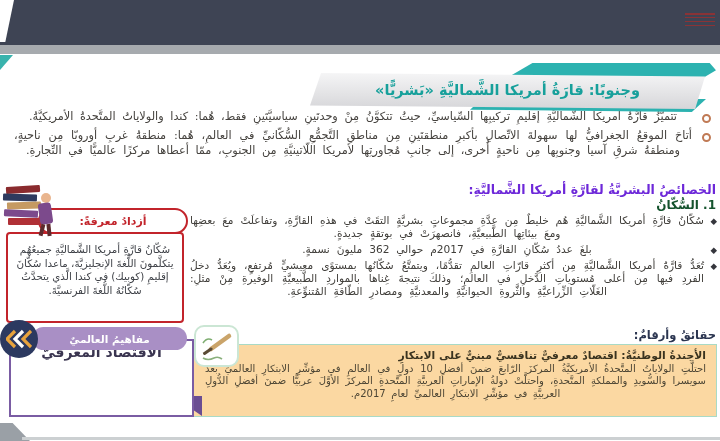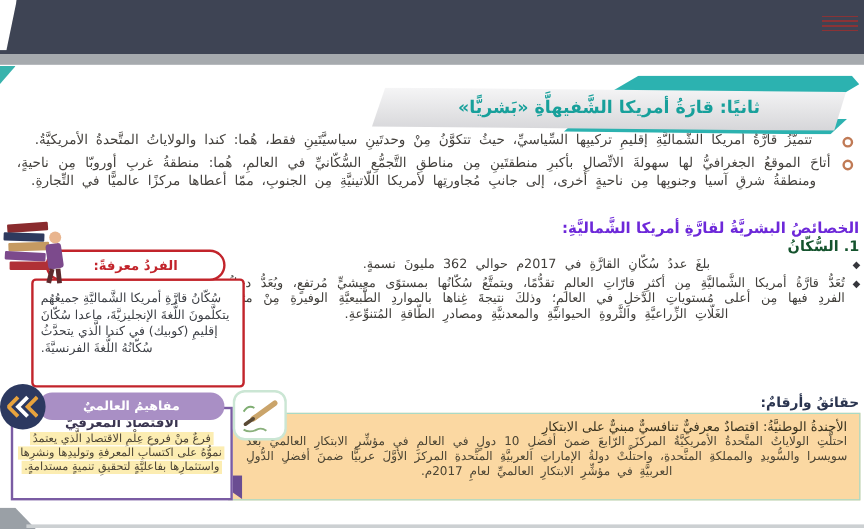--- a/index.html
+++ b/index.html
@@ -48,32 +48,32 @@
   .pop li::before { content:"◆"; position:absolute; right:0; top:0.5px; font-size:8.5px; color:#35363c; }
 
   
   .facts-label { left:500px; top:328px; width:216px; direction:rtl; text-align:right;
                  color:#2b3550; font-weight:bold; font-size:11.5px; }
   .pencil-badge { left:194px; top:325px; width:45px; height:42px; background:#ffffff;
                   border:2px solid #cbe6d4; border-radius:10px; z-index:3;
                   display:flex; align-items:center; justify-content:center; }
   .facts-box { left:190px; top:344px; width:527px; height:73px; background:#fbd8a2;
                border:1px solid #a9dac6; padding:4px 10px 4px 14px; direction:rtl; }
-  .facts-title { color:#3a331f; font-weight:normal; font-size:10.8px; line-height:13px; text-align:right; }
+  .facts-title { color:#3a331f; font-weight:bold; font-size:10.8px; line-height:13px; text-align:right; }
   .facts-body { color:#4c4534; font-size:10px; line-height:12.4px; margin-top:1px;
                 text-align:justify; text-align-last:center; word-spacing:2.5px; }
 
   
   .know-banner { left:38px; top:208px; width:150px; height:26px; background:#ffffff;
                  border:2.5px solid #c2242b; border-radius:14px; z-index:2; direction:rtl;
                  color:#c2242b; font-weight:bold; font-size:11px;
                  display:flex; align-items:center; justify-content:center; }
-  .know-box { left:26px; top:232px; width:178px; height:91px; background:#ffffff;
+  .know-box { left:6px; top:232px; width:178px; height:91px; background:#ffffff;
               border:2.5px solid #c2242b; border-radius:4px; padding:9px 6px 4px; direction:rtl;
-              color:#3e4147; font-size:10.3px; line-height:13.6px; text-align:left; }
+              color:#3e4147; font-size:10.3px; line-height:13.6px; text-align:center; }
   .books-icon { left:3px; top:186px; width:54px; height:50px; z-index:3; }
   .bk { position:absolute; width:34px; height:7px; border-radius:1px; }
   .b1 { left:3px; top:0;  background:#8a2b2e; transform:rotate(-4deg); }
   .b2 { left:0;  top:8px; background:#2e3a5e; transform:rotate(2deg); }
   .b3 { left:4px; top:16px; background:#c59a62; transform:rotate(-2deg); }
   .b4 { left:1px; top:24px; background:#7c4a8c; transform:rotate(3deg); }
   .b5 { left:5px; top:32px; background:#b03036; }
   .head { position:absolute; left:38px; top:7px; width:10px; height:10px; border-radius:50%; background:#e9b58e; }
   .bodyp { position:absolute; left:36px; top:17px; width:13px; height:21px; background:#7c4a8c;
            border-radius:3px; transform:rotate(-8deg); }
@@ -82,21 +82,21 @@
   .l2 { left:44px; top:38px; transform:rotate(-6deg); }
 
   
   .concepts-banner { left:32px; top:327px; width:155px; height:23px; background:#a98fc5;
                      border-radius:12px; z-index:2; direction:rtl; color:#ffffff; font-weight:bold;
                      font-size:10.5px; display:flex; align-items:center; justify-content:center; }
   .chev-icon { left:0; top:320px; width:38px; height:38px; background:#2c3960; border-radius:50%;
                z-index:3; display:flex; align-items:center; justify-content:center; }
   .concepts-box { left:9px; top:339px; width:185px; height:78px; background:#ffffff;
                   border:2px solid #7a5ca3; padding:5px 5px 0; direction:rtl; text-align:center; z-index:1; }
-  .term { color:#3a3550; font-weight:bold; font-size:11px; line-height:13px; }
+  .term { color:#3a3550; font-weight:bold; font-size:14px; line-height:13px; }
   .definition-wrap { margin-top:1px; font-size:9.4px; line-height:12px; }
   .definition { display:inline; color:#4b4335; background:#fcedb2; padding:0 2px;
                 -webkit-box-decoration-break:clone; box-decoration-break:clone; }
   .ribbon-fold { left:186px; top:396px; width:16px; height:20px; background:#6a4d92; z-index:0;
                  clip-path:polygon(0 0,100% 0,100% 100%,50% 72%,0 100%); }
 
   
   .bottom-line { left:22px; top:437px; width:698px; height:2.5px; background:#ccd0d2; }
   .bottom-poly { left:0; top:423px; width:30px; height:18px; background:#9aa0a6;
                  clip-path:polygon(0 0,42% 0,100% 100%,0 100%); }
@@ -107,31 +107,32 @@
 <div class="abs topbar">
   <div class="abs corner-fold"></div>
   <div class="abs menu-icon"></div>
 </div>
 <div class="abs graystrip"></div>
 <div class="abs teal-corner"></div>
 
 <div class="abs ribbon-top"></div>
 <div class="abs ribbon-bot"></div>
 <div class="abs banner">
-  <div class="page-title">ثانيًا: قارَةُ أمريكا الشَّفيهاَّةِ «بَشريًّا»</div>
+  <div class="page-title">وجنوبًا: قارَةُ أمريكا الشَّماليَّةِ «بَشريًّا»</div>
 </div>
 
 <ul class="abs intro">
   <li>تتميَّزُ قارَّةُ أمريكا الشَّماليَّةِ إقليمِ تركيبِها السِّياسيِّ، حيثُ تتكوَّنُ مِنْ وحدتَينِ سياسيَّتَينِ فقط، هُما: كندا والولاياتُ المتَّحدةُ الأمريكيَّةُ.</li>
   <li>أتاحَ الموقعُ الجغرافيُّ لها سهولةَ الاتِّصالِ بأكبرِ منطقتَينِ مِن مناطقِ التَّجمُّعِ السُّكّانيِّ في العالمِ، هُما: منطقةُ غربِ أوروبّا مِن ناحيةٍ، ومنطقةُ شرقِ آسيا وجنوبِها مِن ناحيةٍ أُخرى، إلى جانبِ مُجاورتِها لأمريكا اللّاتينيَّةِ مِن الجنوبِ، ممّا أعطاها مركزًا عالميًّا في التِّجارةِ.</li>
 </ul>
 
 <div class="abs sec-header">الخصائصُ البشريَّةُ لقارَّةِ أمريكا الشَّماليَّةِ:</div>
 <div class="abs sec-sub">1. السُّكّانُ</div>
 <ul class="abs pop">
+  <li>سُكّانُ قارَّةِ أمريكا الشَّماليَّةِ هُم خليطٌ مِن عدَّةِ مجموعاتٍ بشريَّةٍ التقَتْ في هذهِ القارَّةِ، وتفاعلَتْ معَ بعضِها ومعَ بيئاتِها الطَّبيعيَّةِ، فانصهرَتْ في بوتقةٍ جديدةٍ.</li>
   <li>بلغَ عددُ سُكّانِ القارَّةِ في 2017م حوالي 362 مليونَ نسمةٍ.</li>
   <li>تُعَدُّ قارَّةُ أمريكا الشَّماليَّةِ مِن أكثرِ قارّاتِ العالمِ تقدُّمًا، ويتمتَّعُ سُكّانُها بمستوًى معيشيٍّ مُرتفعٍ، ويُعَدُّ دخلُ الفردِ فيها مِن أعلى مُستوياتِ الدَّخلِ في العالمِ؛ وذلكَ نتيجةَ غِناها بالمواردِ الطَّبيعيَّةِ الوفيرةِ مِنْ مثلِ: الغَلّاتِ الزِّراعيَّةِ والثَّروةِ الحيوانيَّةِ والمعدنيَّةِ ومصادرِ الطّاقةِ المُتنوِّعةِ.</li>
 </ul>
 
 <div class="abs facts-label">حقائقُ وأرقامٌ:</div>
 <div class="abs pencil-badge">
   <svg width="37" height="33" viewBox="0 0 37 33">
     <path d="M31 6 L13 19" stroke="#caa46a" stroke-width="4.5" fill="none" stroke-linecap="round"></path>
     <path d="M13 19 L6.5 23.5" stroke="#5a4a35" stroke-width="3" fill="none" stroke-linecap="round"></path>
     <path d="M5 13 q4 -6 9 -3" fill="none" stroke="#7fae72" stroke-width="1.6"></path>
@@ -147,33 +148,30 @@
   <span class="bk b1"></span>
     <span class="bk b2"></span>
     <span class="bk b3"></span>
   <span class="bk b4"></span>
     <span class="bk b5"></span>
   <span class="head"></span>
     <span class="bodyp"></span>
   <span class="leg l1"></span>
     <span class="leg l2"></span>
 </div>
-<div class="abs know-banner">الفردُ معرفةً:</div>
+<div class="abs know-banner">أزدادُ معرفةً:</div>
 <div class="abs know-box">سُكّانُ قارَّةِ أمريكا الشَّماليَّةِ جميعُهُم يتكلَّمونَ اللُّغةَ الإنجليزيَّةَ، ماعدا سُكّانَ إقليمِ (كوبيك) في كندا الَّذي يتحدَّثُ سُكّانُهُ اللُّغةَ الفرنسيَّةَ.</div>
 
 <div class="abs ribbon-fold"></div>
 <div class="abs concepts-banner">مفاهيمُ العالميٌ</div>
 <div class="abs chev-icon">
   <svg width="26" height="22" viewBox="0 0 26 22">
     <polyline points="25,3 17,11 25,19" fill="none" stroke="#e8a33d" stroke-width="3.2"></polyline>
     <polyline points="17,3 9,11 17,19" fill="none" stroke="#ffffff" stroke-width="3.2"></polyline>
     <polyline points="9,3 1,11 9,19" fill="none" stroke="#e8a33d" stroke-width="3.2"></polyline>
   </svg>
 </div>
 <div class="abs concepts-box">
   <div class="term">الاقتصادُ المعرفيُّ</div>
-  <div class="definition-wrap">
-    <span class="definition">فرعٌ مِنْ فروعِ عِلْمِ الاقتصادِ الَّذي يعتمدُ نموُّهُ على اكتسابِ المعرفةِ وتوليدِها ونشرِها واستثمارِها بفاعليَّةٍ لتحقيقِ تنميةٍ مستدامةٍ.</span>
-  </div>
 </div>
 
 <div class="abs bottom-poly"></div>
 <div class="abs bottom-line"></div>
 
 </body></html>

